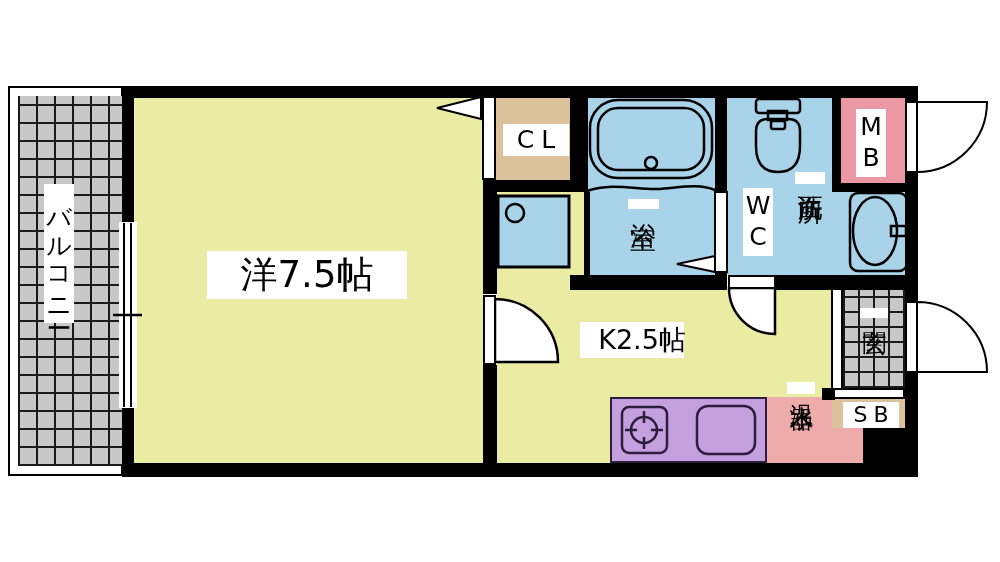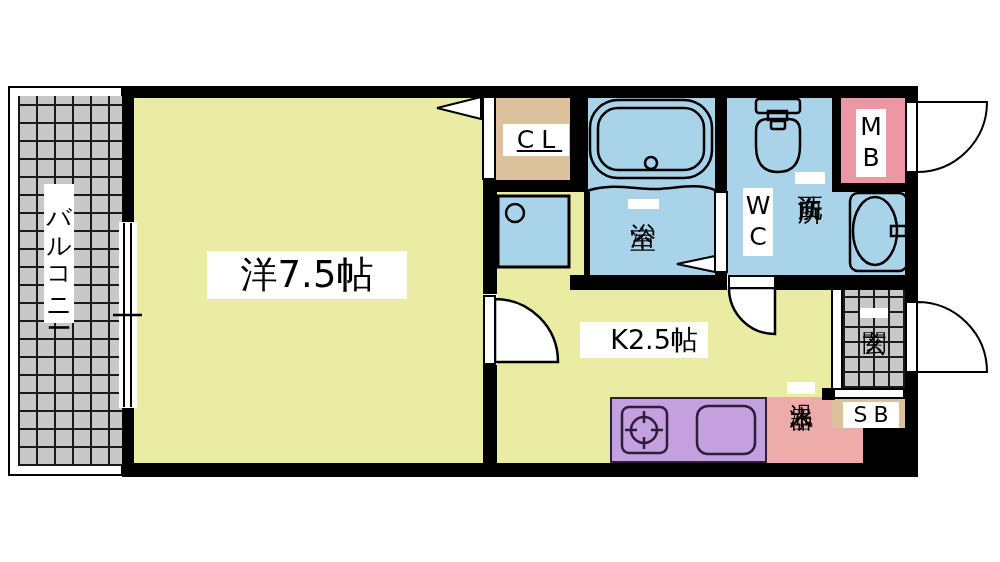--- a/index.html
+++ b/index.html
@@ -130,22 +130,22 @@
     <path d="M 917 102 L 987 102 A 70 70 0 0 1 917 172 Z" fill="#fff" stroke="#000" stroke-width="2"></path>
     <rect x="906" y="102" width="11" height="70" fill="#fff" stroke="#000" stroke-width="2"></rect>
 
     <rect x="905" y="301" width="13" height="72" fill="#fff"></rect>
     <path d="M 917 302 A 70 70 0 0 1 987 372 L 917 372 Z" fill="#fff" stroke="#000" stroke-width="2"></path>
     <rect x="906" y="302" width="11" height="70" fill="#fff" stroke="#000" stroke-width="2"></rect>
   </svg>
 
   <div class="lbl vm" style="left:44px;top:184px;font-size:25px;">バルコニー</div>
   <div class="lbl" style="left:207px;top:251px;width:200px;height:48px;font-size:37px;">洋7.5帖</div>
-  <div class="lbl" style="left:503px;top:124px;width:66px;height:32px;font-size:25px;letter-spacing:7px;text-indent:7px;text-decoration:underline;">CL</div>
-  <div class="lbl" style="left:580px;top:322px;width:128px;height:36px;font-size:27px;padding-left:20px;">K2.5帖</div>
+  <div class="lbl" style="left:503px;top:124px;width:66px;height:32px;font-size:25px;letter-spacing:7px;text-indent:7px;">CL</div>
+  <div class="lbl" style="left:580px;top:322px;width:104px;height:36px;font-size:27px;padding-left:20px;">K2.5帖</div>
   <div class="lbl v" style="left:628px;top:199px;font-size:26px;">浴室</div>
   <div class="lbl v" style="left:743px;top:188px;font-size:25px;">WC</div>
   <div class="lbl v" style="left:795px;top:172px;font-size:25px;">洗面所</div>
   <div class="lbl v" style="left:856px;top:109px;font-size:25px;">MB</div>
   <div class="lbl v" style="left:860px;top:308px;font-size:24px;">玄関</div>
   <div class="lbl" style="left:843px;top:402px;width:56px;height:26px;font-size:22px;letter-spacing:6px;text-indent:6px;">SB</div>
   <div class="lbl v" style="left:787px;top:382px;font-size:24px;">温水器</div>
 
 </div>
 

